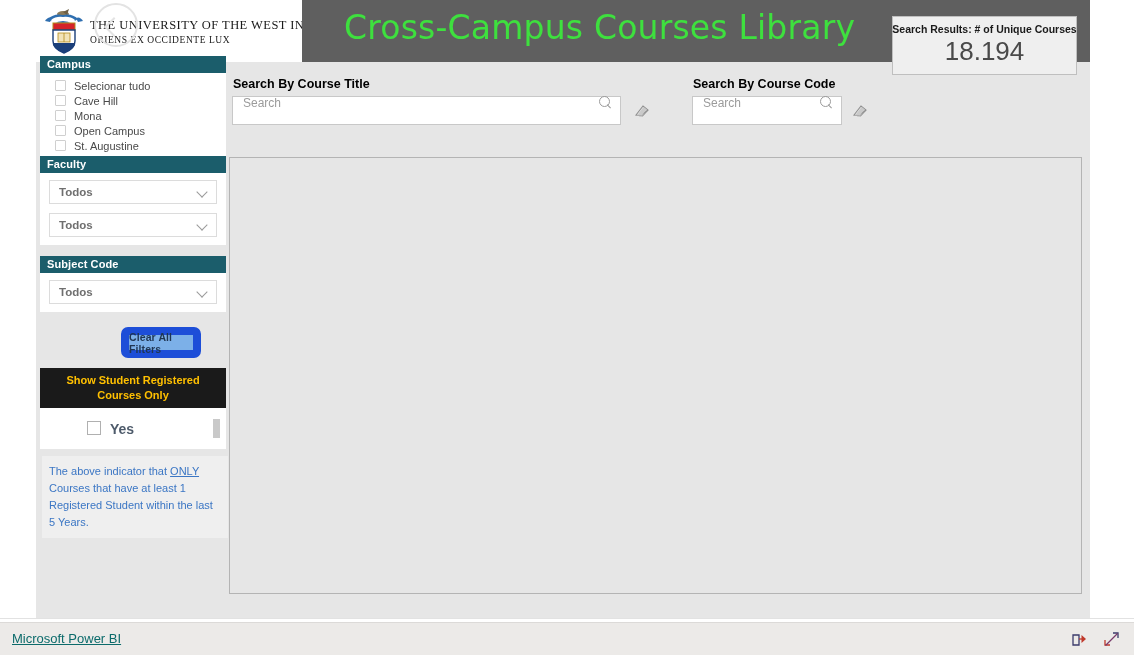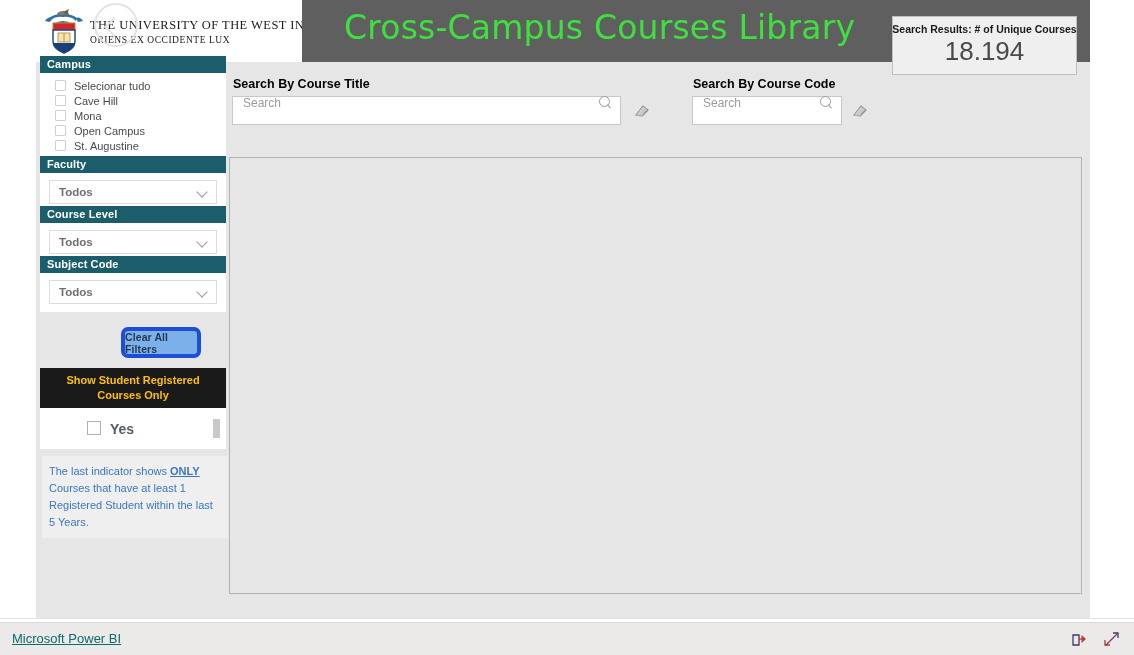--- a/index.html
+++ b/index.html
@@ -79,21 +79,21 @@
   .dd-val { font-size: 11.5px; color: #6f6f6f; }
   .chev { width: 11px; height: 11px; position: relative; }
   .chev:after{
     content:""; position:absolute; left:1px; top:1px; width:7px; height:7px;
     border-right:1.4px solid #9a9a9a; border-bottom:1.4px solid #9a9a9a;
     transform: rotate(45deg);
   }
 
   .clear-btn {
     position: absolute; left: 85px; top: 327px; width: 80px; height: 31px;
-    background: #7cb0e8; border: 4px solid #1d4ed8; border-radius: 7px;
+    background: #7cb0e8; border: 8px solid #1d4ed8; border-radius: 7px;
     color: #1f3552; font-size: 10.5px; font-weight: bold;
     display: flex; align-items: center; justify-content: center;
     cursor: pointer; letter-spacing: .1px;
   }
 
   .srco-head {
     position: absolute; left: 4px; top: 368px; width: 186px; height: 40px;
     background: #1a1a1a; color: #ffc000; font-size: 11px; font-weight: bold;
     display: flex; align-items: center; justify-content: center; text-align: center;
     line-height: 15px; padding: 0 6px;
@@ -107,21 +107,21 @@
   .yes-lbl { font-size: 14px; font-weight: bold; color: #4e5b6b; margin-left: 9px; }
   .srco-scroll {
     position: absolute; right: 6px; top: 11px; width: 7px; height: 19px; background: #c9c9c9;
   }
 
   .note {
     position: absolute; left: 6px; top: 456px; width: 186px; height: 82px;
     background: #efefef; padding: 7px 10px 0 7px;
   }
   .note-txt { font-size: 11px; color: #3b76c4; line-height: 17px; }
-  .note-txt u { text-decoration: underline; font-weight: bold; }
+  .note-txt u { text-decoration: underline; }
 
   
   .sec-title { position: absolute; font-size: 12.5px; font-weight: bold; color: #000000; }
   .search-box {
     position: absolute; background: #ffffff; border: 1px solid #c8c8c8;
     display: flex; align-items: center; padding: 0 8px 16px 10px;
   }
   .search-ph { font-size: 12px; color: #9b9b9b; flex: 1; }
   .mag { width: 13px; height: 13px; position: relative; flex: none; }
   .mag:before{
@@ -250,21 +250,20 @@
       <div class="slicer-head">Faculty</div>
       <div class="dd-wrap">
         <div class="dd">
           <span class="dd-val">Todos</span>
           <span class="chev"></span>
         </div>
       </div>
     </div>
 
     <div class="slicer" style="left:4px; top:206px; width:186px;">
-      <div class="slicer-head">Course Level</div>
       <div class="dd-wrap">
         <div class="dd">
           <span class="dd-val">Todos</span>
           <span class="chev"></span>
         </div>
       </div>
     </div>
 
     <div class="slicer" style="left:4px; top:256px; width:186px;">
       <div class="slicer-head">Subject Code</div>
@@ -282,21 +281,21 @@
     <div class="srco-body">
       <div class="yes-row">
         <div class="yes-box"></div>
         <div class="yes-lbl">Yes</div>
       </div>
       <div class="srco-scroll"></div>
     </div>
 
     <div class="note">
       <div class="note-txt">
-        <span>The last indicator shows </span><u>ONLY</u><span> Courses that have at least 1 Registered Student within the last 5 Years.</span>
+        <span>The above indicator that </span><u>ONLY</u><span> Courses that have at least 1 Registered Student within the last 5 Years.</span>
       </div>
     </div>
 
     <div class="sec-title" style="left:197px; top:77px;">Search By Course Title</div>
     <div class="search-box" style="left:196px; top:96px; width:389px; height:29px;">
       <span class="search-ph">Search</span>
       <span class="mag"></span>
     </div>
     <div class="eraser" style="left:598px; top:104px;">
       <svg viewBox="0 0 16 14" width="16" height="14">

